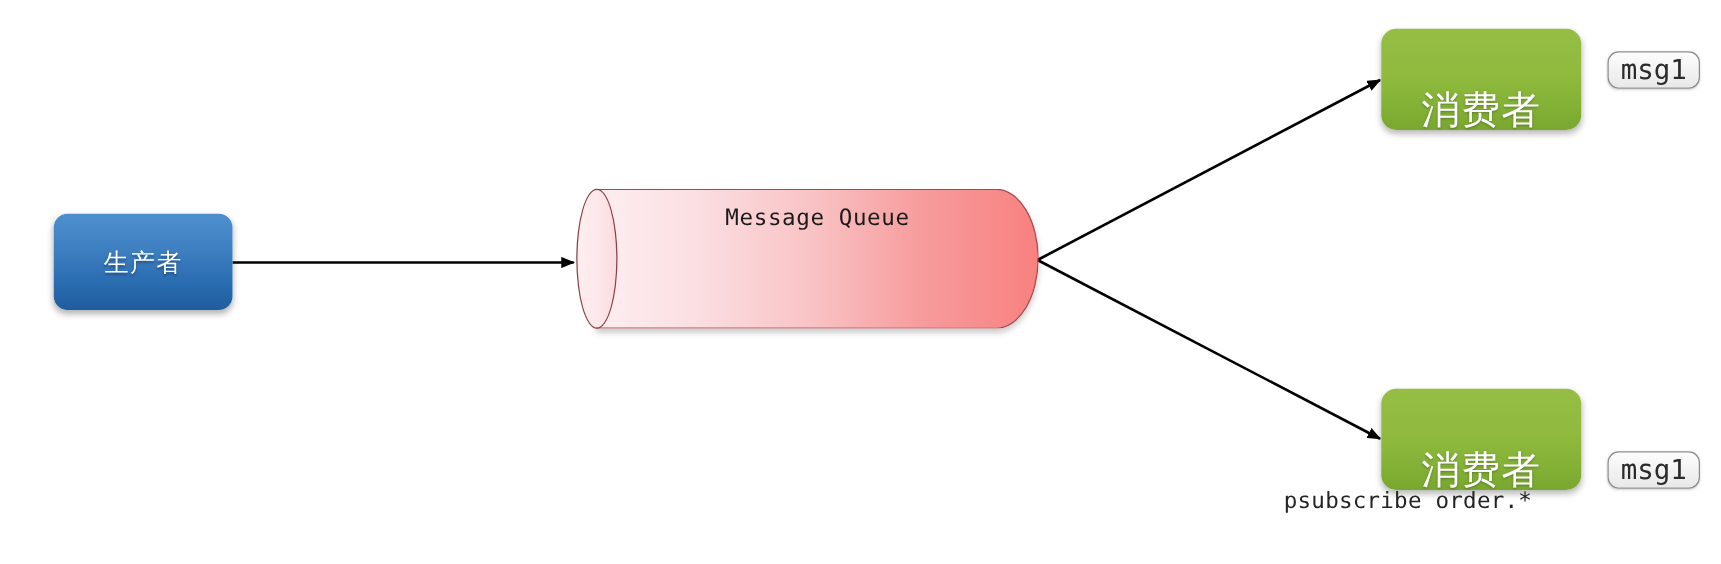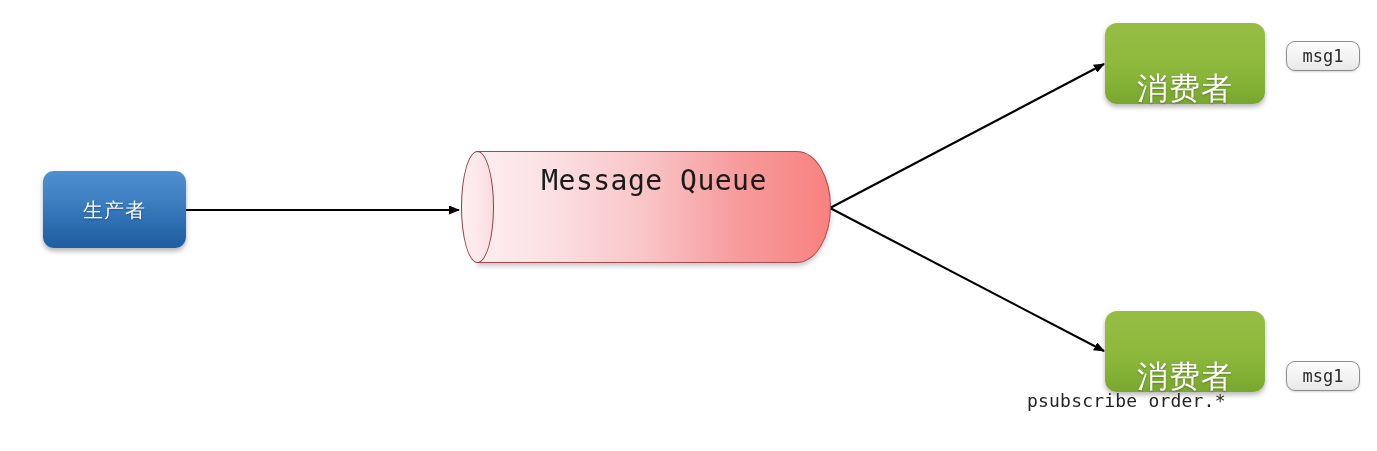--- a/index.html
+++ b/index.html
@@ -106,34 +106,34 @@
     border: 1px solid #8d3f44;
     box-sizing: border-box;
   }
   .cyl-title {
     position: absolute;
     left: 16px;
     top: 13px;
     width: 354px;
     text-align: center;
     font-family: "DejaVu Sans Mono", monospace;
-    font-size: 28px;
+    font-size: 18px;
     color: #1a1a1a;
     letter-spacing: 0.5px;
   }
 
   
   .msg-badge {
     position: absolute;
     border: 1.5px solid #8d8d8d;
     border-radius: 9px;
     background: linear-gradient(to bottom, #fdfdfd 0%, #f2f2f2 55%, #e8e8e8 100%);
     box-shadow: 0 1px 2px rgba(0,0,0,0.18);
     font-family: "DejaVu Sans Mono", monospace;
-    font-size: 17px;
+    font-size: 22px;
     color: #2b2b2b;
     display: flex;
     align-items: center;
     justify-content: center;
     box-sizing: border-box;
   }
   #badge-top    { left: 1286px; top: 41px;  width: 74px; height: 30px; }
   #badge-bottom { left: 1286px; top: 361px; width: 74px; height: 30px; }
 
   

